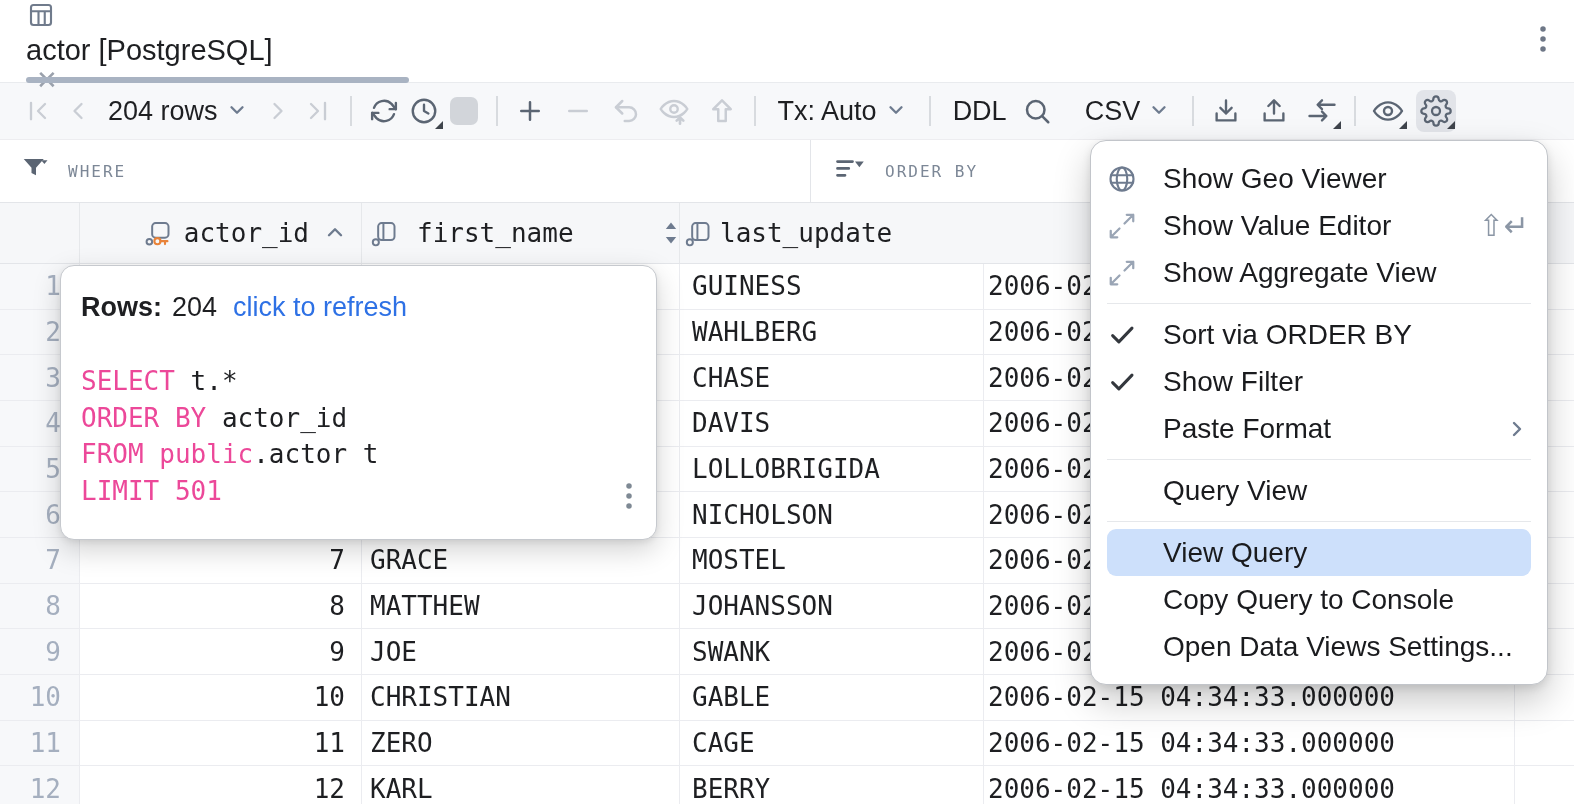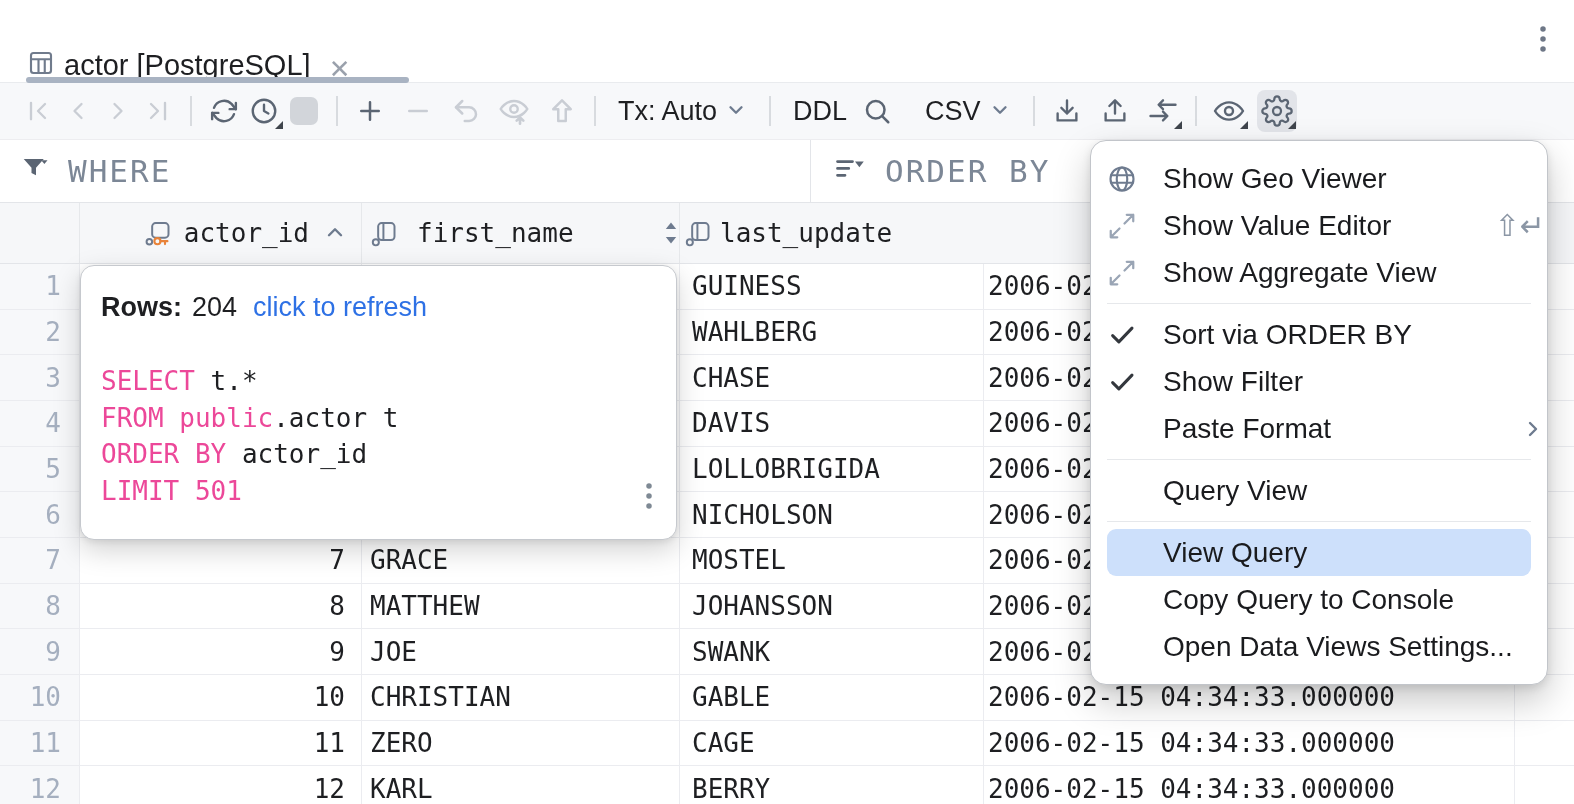--- a/index.html
+++ b/index.html
@@ -2,21 +2,21 @@
 <html><head>
 <meta charset="utf-8">
 <style>
   * { margin:0; padding:0; box-sizing:border-box; }
   html,body { width:1574px; height:804px; overflow:hidden; background:#fff;
     font-family:"Liberation Sans", sans-serif; color:#1e1f22; }
 
   
   .tabbar { position:relative; height:83px; display:flex; align-items:center;
     padding-left:26px; border-bottom:1px solid #e9ebee; background:#fff; }
-  .tab { position:relative; height:100%; display:flex; align-items:flex-end; gap:8px; padding-right:8px; }
+  .tab { position:relative; height:100%; display:flex; align-items:flex-start; gap:0; padding-right:8px;flex-direction:column; }
   .tab-title { font-size:29px; color:#1e1f22; }
   .tab-close { font-size:26px; color:#9aa1ac; margin-left:10px; line-height:1; }
   .tab-underline { position:absolute; left:0; bottom:-1px; width:383px; height:6px;
     background:#a9b3c2; border-radius:4px; }
   .win-kebab { position:absolute; right:26px; top:24px; color:#6e7787; }
 
   
   .toolbar { height:57px; background:#f7f8fa; display:flex; align-items:center;
     padding:0 14px 0 18px; border-bottom:1px solid #ededf0; }
   .tb-btn { position:relative; display:flex; align-items:center; justify-content:center;
@@ -27,21 +27,21 @@
   .tb-label .chev { color:#6e7b8f; margin-top:3px; }
   .tb-sep { width:2px; height:30px; background:#d8dbdf; margin:0 12px; }
   .sp-s { width:8px; } .sp-m { width:18px; }
   .has-more::after { content:""; position:absolute; right:1px; bottom:3px; width:0; height:0;
     border-bottom:8px solid #3f444c; border-left:8px solid transparent; }
   .stop-square { width:28px; height:28px; border-radius:7px; background:#d2d5da; }
 
   
   .filter-row { position:relative; height:62px; background:#fff; display:flex; align-items:center; }
   .filter-field { display:flex; align-items:center; height:100%; }
-  .filter-field .f-label { font-family:"DejaVu Sans Mono", monospace; font-size:31px;
+  .filter-field .f-label { font-family:"DejaVu Sans Mono", monospace; font-size:16px;
     letter-spacing:2px; color:#7c8796;text-align:right; }
   .f-where { width:810px; padding-left:20px; }
   .f-order { padding-left:22px; border-left:1px solid #e3e5e9; flex:1; }
   .f-icon { margin-right:18px; color:#5b6573; position:relative; }
 
   
   .grid { position:relative; }
   .hrow { display:flex; height:62px; background:#f6f7f9; border-top:1px solid #e3e5e9;
     border-bottom:1px solid #e3e5e9; }
   .hcell { display:flex; align-items:center; font-family:"DejaVu Sans Mono", monospace;
@@ -61,35 +61,35 @@
     display:flex; align-items:center; border-right:1px solid #ebecf0;
     border-bottom:1px solid #ebecf0; white-space:nowrap; overflow:hidden; }
   .c-gutter { width:80px; background:#f7f8fa; color:#a5afbf; justify-content:flex-end; padding-right:18px; }
   .c-actor { width:282px; justify-content:flex-end; padding-right:16px; }
   .c-first { width:318px; padding-left:8px; }
   .c-last  { width:304px; padding-left:12px; }
   .c-update{ width:531px; padding-left:4px; }
   .c-fill  { flex:1; border-right:none; }
 
   
-  .query-popup { position:absolute; left:80px; top:265px; width:597px; height:275px;
+  .query-popup { position:absolute; left:60px; top:265px; width:597px; height:275px;
     background:#fff; border:1px solid #c6c9ce; border-radius:14px;
     box-shadow:0 10px 28px rgba(0,0,0,.18), 0 2px 6px rgba(0,0,0,.08); padding:26px 20px 0 20px; z-index:5; }
   .qp-head { font-size:27px; display:flex; gap:10px; align-items:baseline; }
   .qp-head b { font-weight:bold; }
   .qp-link { color:#2e71e5; margin-left:6px; }
   .qp-sql { margin-top:40px; font-family:"DejaVu Sans Mono", monospace; font-size:26px; line-height:36.5px; }
   .qp-sql .kw { color:#ec4899;text-align:center; }
   .qp-kebab { position:absolute; right:22px; bottom:24px; color:#7e8994; }
 
   
   .menu { position:absolute; left:1090px; top:140px; width:458px; background:#fff;
     border:1px solid #c2c5ca; border-radius:16px; padding:14px 0;
     box-shadow:0 16px 36px rgba(0,0,0,.22), 0 3px 8px rgba(0,0,0,.10); z-index:10; }
-  .mi { display:flex; align-items:center; height:47px; padding:0 2px 0 16px; font-size:28px; color:#1a1b1e; }
+  .mi { display:flex; align-items:center; height:47px; padding:0 18px 0 16px; font-size:28px; color:#1a1b1e; }
   .mi .mslot { width:56px; flex:0 0 auto; display:flex; align-items:center; color:#6e7b8f; }
   .mi .mlabel { flex:1; white-space:nowrap; }
   .mi .mright { color:#8b96a5; font-size:30px; font-family:"DejaVu Sans", sans-serif; }
   .mi .msub { color:#6e7b8f; display:flex; }
   .mi.hl { background:#cde0fb; border-radius:9px; margin:0 16px; padding:0 2px 0 0; height:47px; }
   .mi.hl .mslot { width:56px; }
   .msep { height:1px; background:#e6e8eb; margin:7px 16px; }
 </style>
 </head>
 <body>
@@ -115,20 +115,26 @@
   <span class="tb-btn dim">
       <svg width="28" height="28" viewBox="0 0 24 24" fill="none" stroke="currentColor" stroke-linecap="round" stroke-linejoin="round" stroke-width="2">
         <path d="M6 5v14M18 6l-6 6 6 6"></path>
       </svg>
     </span>
   <span class="tb-btn dim">
       <svg width="28" height="28" viewBox="0 0 24 24" fill="none" stroke="currentColor" stroke-linecap="round" stroke-linejoin="round" stroke-width="2">
         <path d="M15 6l-6 6 6 6"></path>
       </svg>
     </span>
+  <span class="tb-label">
+    <span>204 rows</span>
+    <span class="chev"><svg width="22" height="22" viewBox="0 0 16 16" fill="none" stroke="currentColor" stroke-linecap="round" stroke-linejoin="round" stroke-width="1.7">
+          <path d="M4 6l4 4 4-4"></path>
+        </svg></span>
+  </span>
   <span class="tb-btn dim">
       <svg width="28" height="28" viewBox="0 0 24 24" fill="none" stroke="currentColor" stroke-linecap="round" stroke-linejoin="round" stroke-width="2">
         <path d="M9 6l6 6-6 6"></path>
       </svg>
     </span>
   <span class="tb-btn dim">
       <svg width="28" height="28" viewBox="0 0 24 24" fill="none" stroke="currentColor" stroke-linecap="round" stroke-linejoin="round" stroke-width="2">
         <path d="M18 5v14M6 6l6 6-6 6"></path>
       </svg>
     </span>
@@ -415,22 +421,22 @@
 </div>
 
 <div class="query-popup">
   <div class="qp-head">
     <b>Rows:</b>
     <span>204</span>
     <span class="qp-link">click to refresh</span>
   </div>
   <div class="qp-sql" id="sql-block">
       <div><span class="kw">SELECT</span><span> t.*</span></div>
+      <div><span class="kw">ORDER BY</span><span> actor_id</span></div>
       <div><span class="kw">FROM</span><span> </span><span class="kw">public</span><span>.actor t</span></div>
-      <div><span class="kw">ORDER BY</span><span> actor_id</span></div>
       <div><span class="kw">LIMIT</span><span> </span><span class="kw">501</span></div>
     </div>
   <span class="qp-kebab"><svg width="10" height="30" viewBox="0 0 8 24" fill="currentColor">
         <circle cx="4" cy="4" r="2.2"></circle>
         <circle cx="4" cy="12" r="2.2"></circle>
         <circle cx="4" cy="20" r="2.2"></circle>
       </svg></span>
 </div>
 
 <div class="menu" id="ctx-menu">

